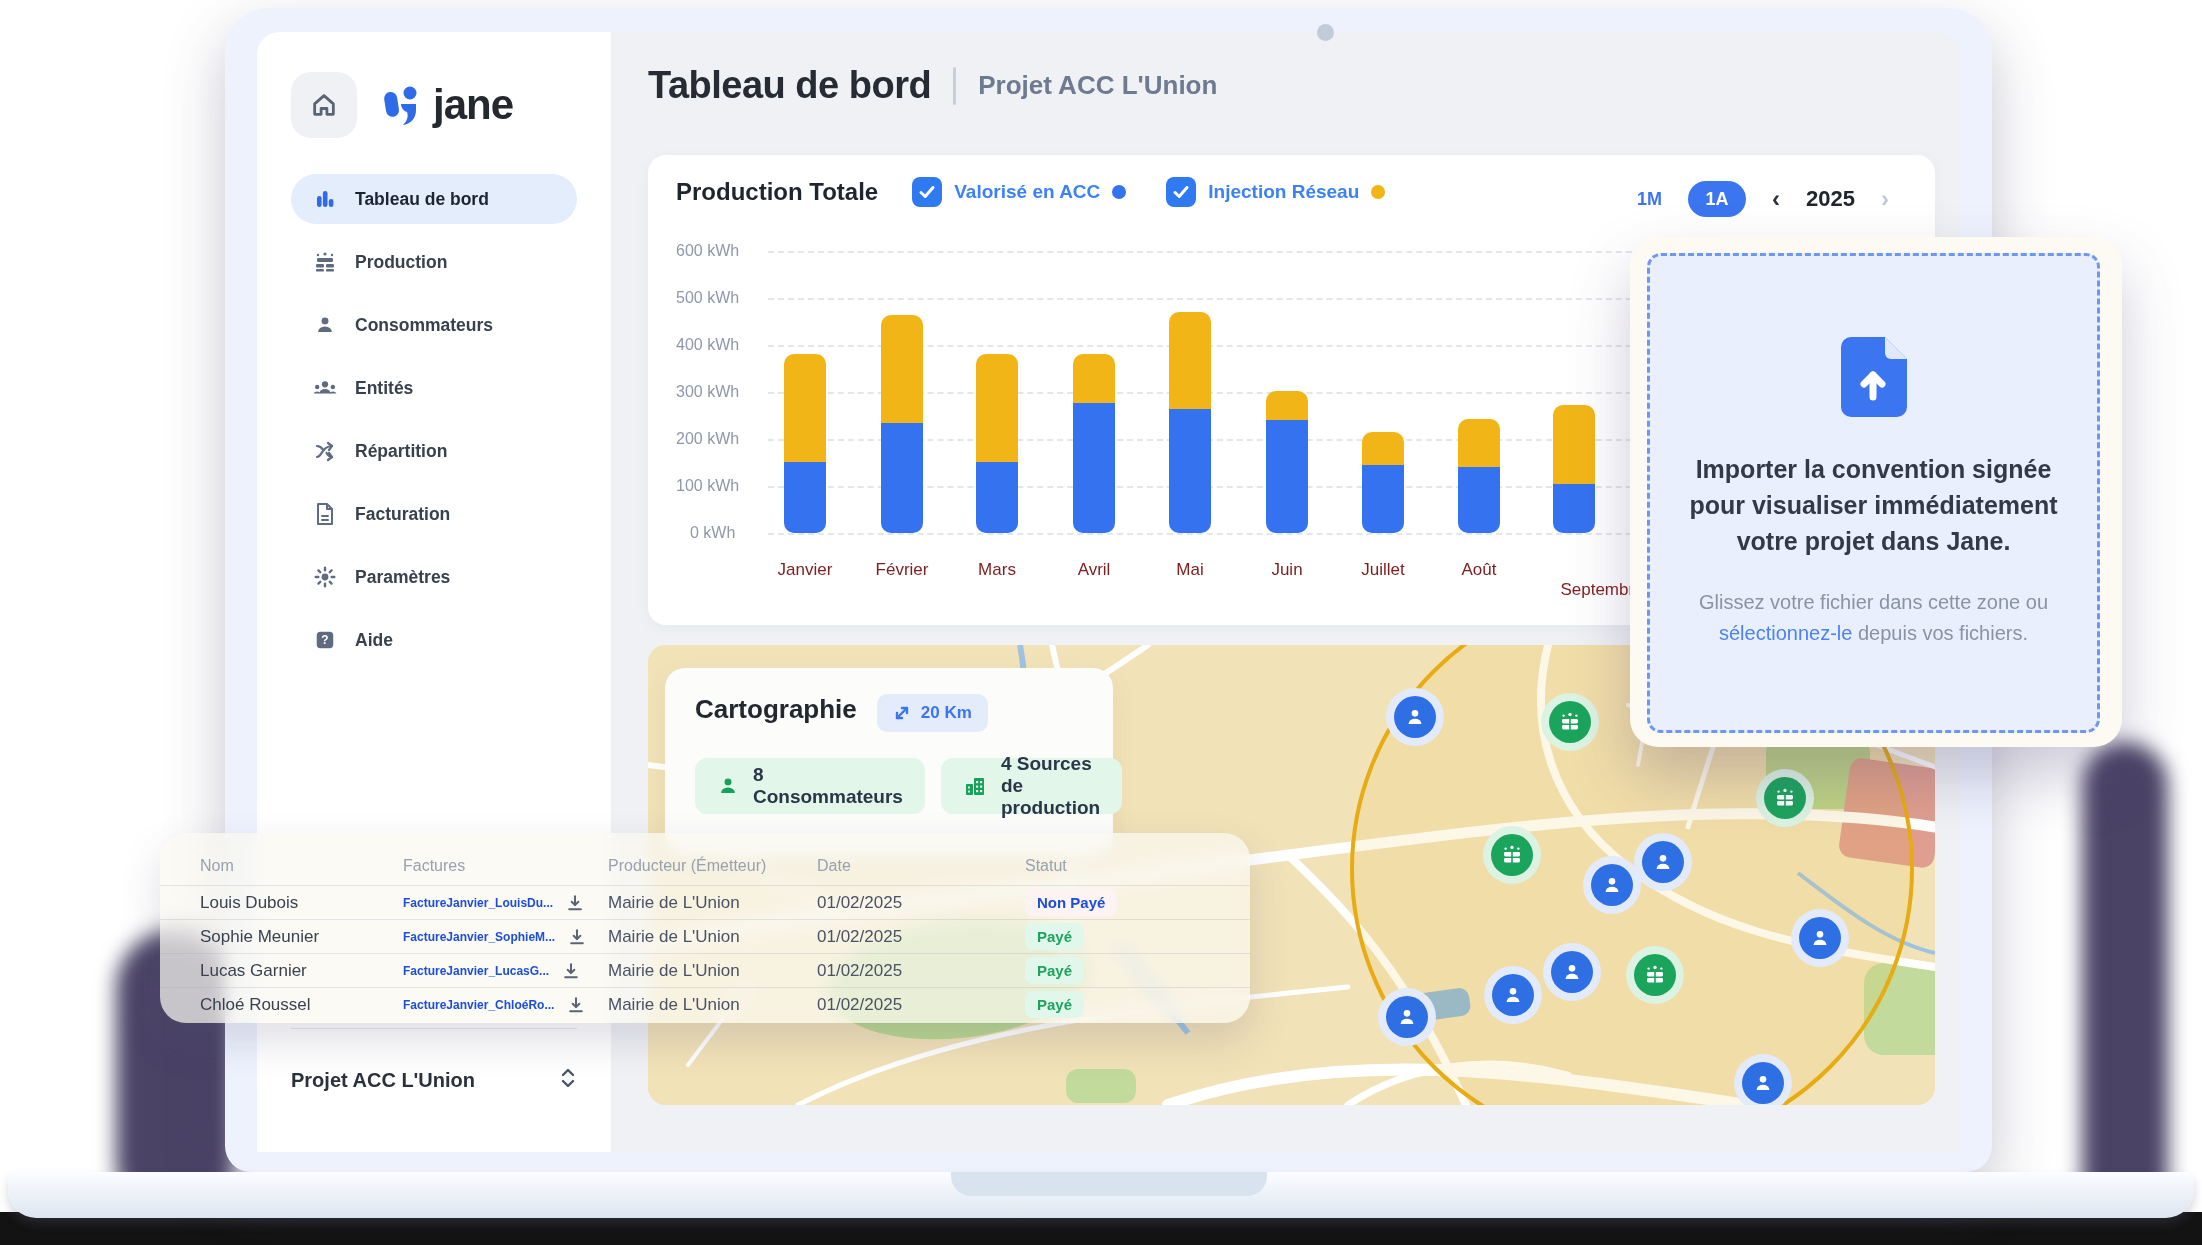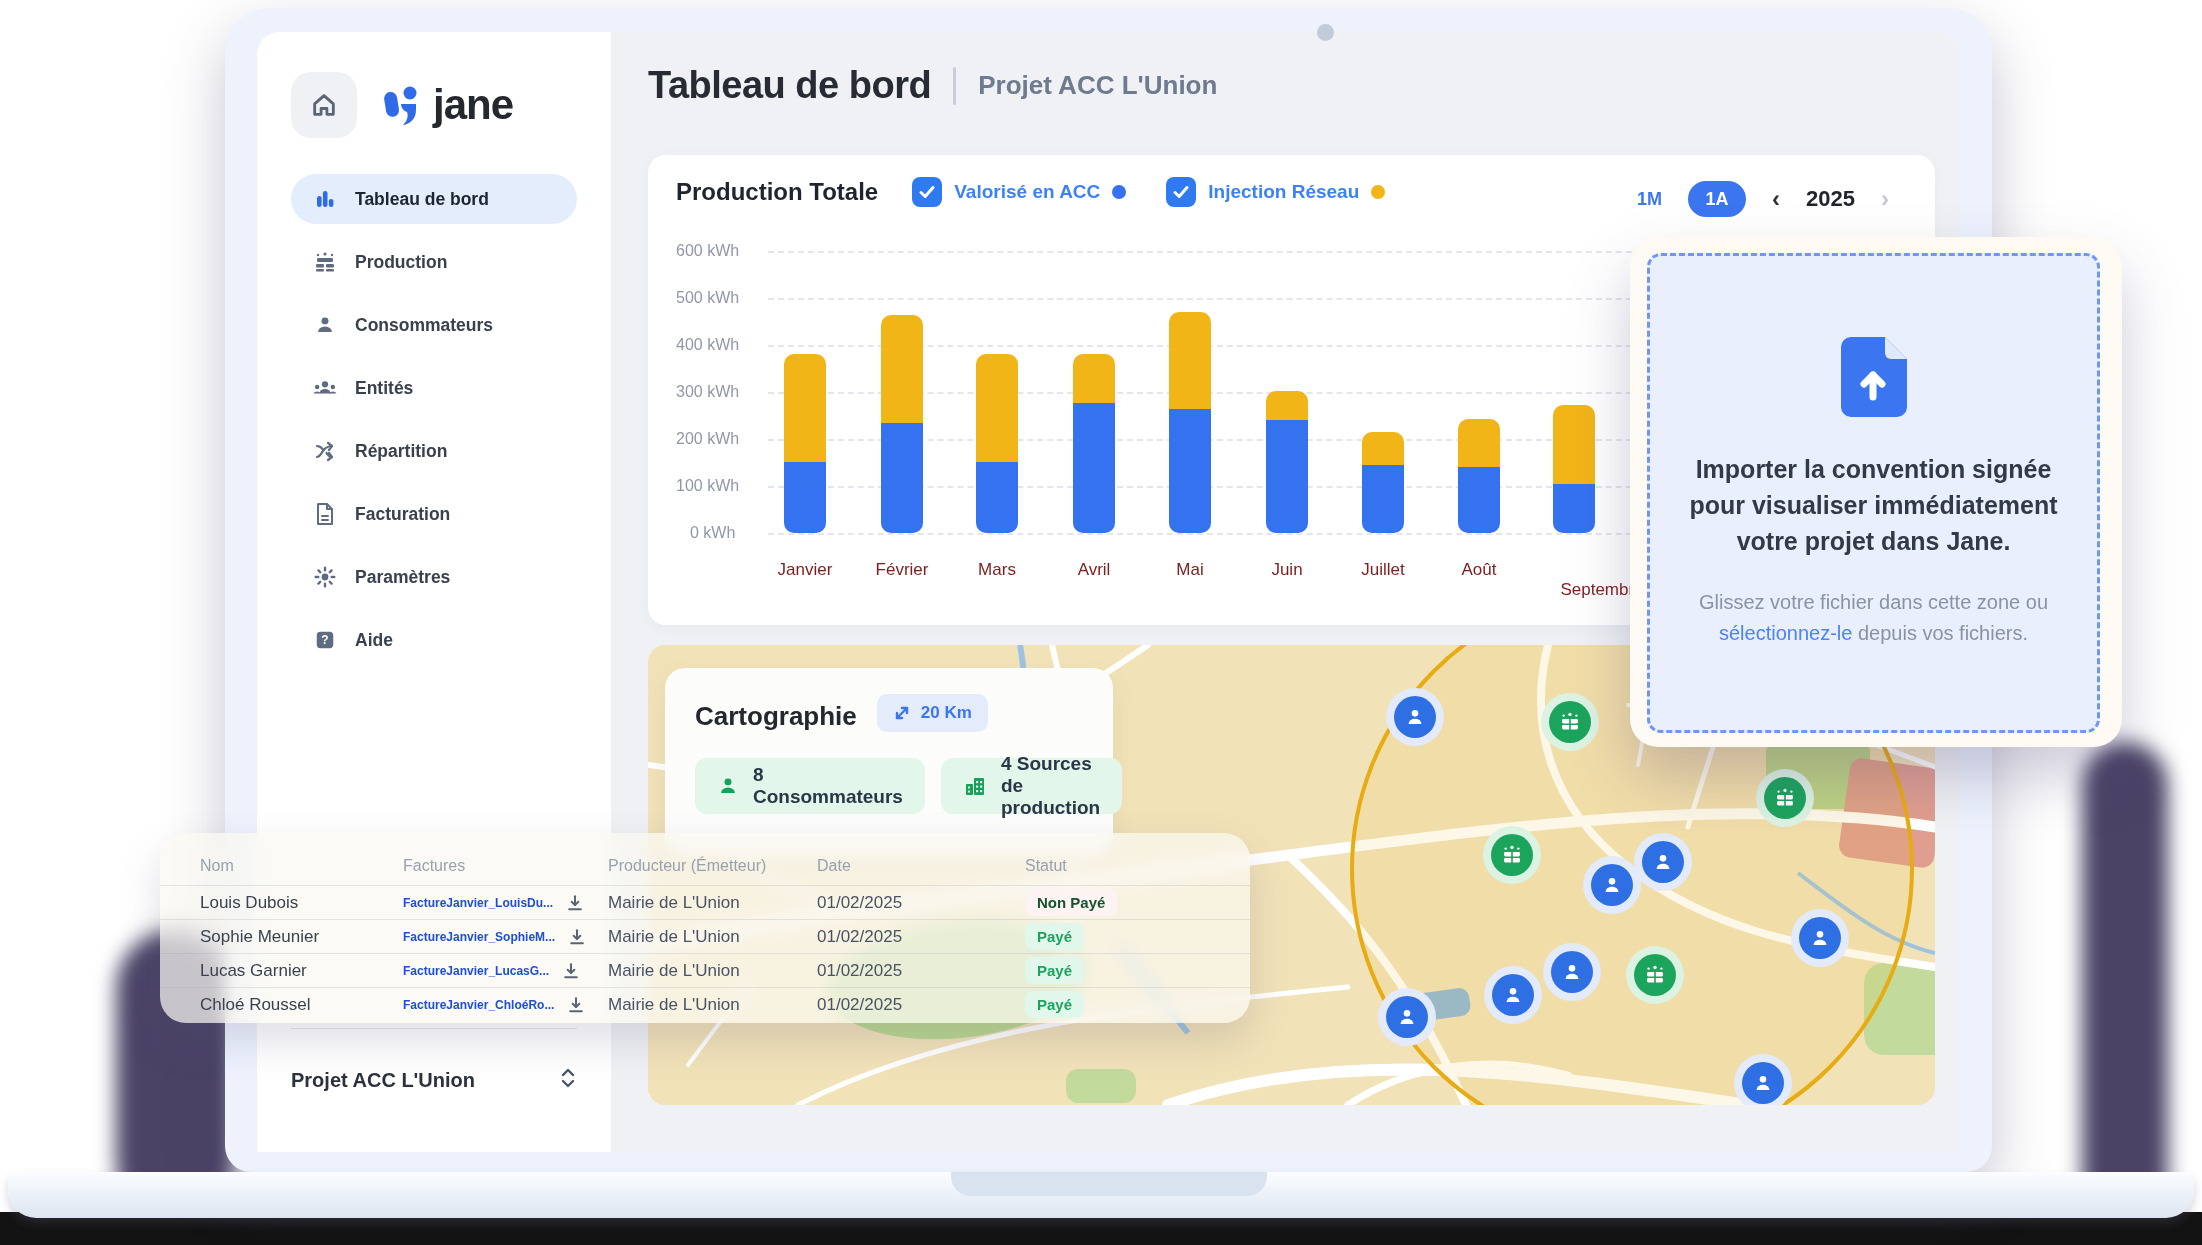--- a/index.html
+++ b/index.html
@@ -91,21 +91,21 @@
   .marker { position:absolute; transform:translate(-50%,-50%); width:58px; height:58px;
             border-radius:50%; display:flex; align-items:center; justify-content:center; cursor:pointer; }
   .marker .inner { width:42px; height:42px; border-radius:50%; display:flex;
                    align-items:center; justify-content:center; color:#fff; }
   .marker.consumer { background:#e3eaf9; } .marker.consumer .inner { background:#2f6fe4; }
   .marker.producer { background:#dcf2e2; } .marker.producer .inner { background:#1ba45c; }
 
   .carto-card { position:absolute; left:17px; top:23px; width:448px; height:188px;
                 background:#fcfcfb; border-radius:20px; padding:26px 30px;
                 box-shadow:0 10px 24px rgba(110,110,90,.10); }
-  .carto-head { display:flex; align-items:flex-end; gap:20px; }
+  .carto-head { display:flex; align-items:flex-start; gap:20px; }
   .carto-title { font-size:26px; font-weight:800; color:#23272e; }
   .km-badge { display:flex; align-items:center; gap:10px; height:38px; padding:0 16px;
               background:#e4ecfc; border-radius:10px; color:#3b76f0; font-size:17px;
               font-weight:700; cursor:pointer; }
   .carto-badges { display:flex; gap:16px; margin-top:26px; }
   .green-badge { display:flex; align-items:center; gap:14px; height:56px; padding:0 22px;
                  background:#e2f6ea; border-radius:12px; }
   .green-badge .gb-icon { color:#17a15a; display:flex; }
   .green-badge .gb-label { font-size:19px; font-weight:600; color:#2b3648; }
 
@@ -118,21 +118,21 @@
              padding-left:40px; align-items:center; height:34px; }
   .tbl-row.header { color:#98a1b0; font-size:16px; height:38px; }
   .tbl-row.data { border-top:1px solid rgba(160,166,180,.28); }
   .cell-name { font-size:17px; color:#3a4250; }
   .cell-invoice { display:flex; align-items:center; gap:12px; }
   .cell-invoice a { font-size:12px; color:#1d4ed8; text-decoration:none; font-weight:600; }
   .dl-icon { color:#5b6475; display:flex; cursor:pointer; }
   .cell-producer,.cell-date { font-size:17px; color:#4a5263; }
   .status-pill { display:inline-block; padding:5px 12px; border-radius:8px;
                  font-size:15px; font-weight:700; }
-  .status-pill.unpaid { background:#fdf3f3; color:#14532d; }
+  .status-pill.unpaid { background:#fdf3f3; color:#1d4ed8; }
   .status-pill.paid { background:#e1f7eb; color:#1ea35f; }
 
   
   .upload-card { position:absolute; left:1630px; top:237px; width:492px; height:510px;
                  background:#fcfaf3; border-radius:28px; z-index:40; padding:16px 22px 14px 17px;
                  box-shadow:0 30px 60px rgba(80,70,120,.28); }
   .upload-zone { width:100%; height:100%; background:#e9effc; border:3px dashed #6f97f2;
                  border-radius:14px; display:flex; flex-direction:column; align-items:center;
                  justify-content:center; text-align:center; padding:0 28px; cursor:pointer; }
   .upload-title { margin-top:34px; font-size:25px; font-weight:800; color:#333a47; line-height:1.45; }

